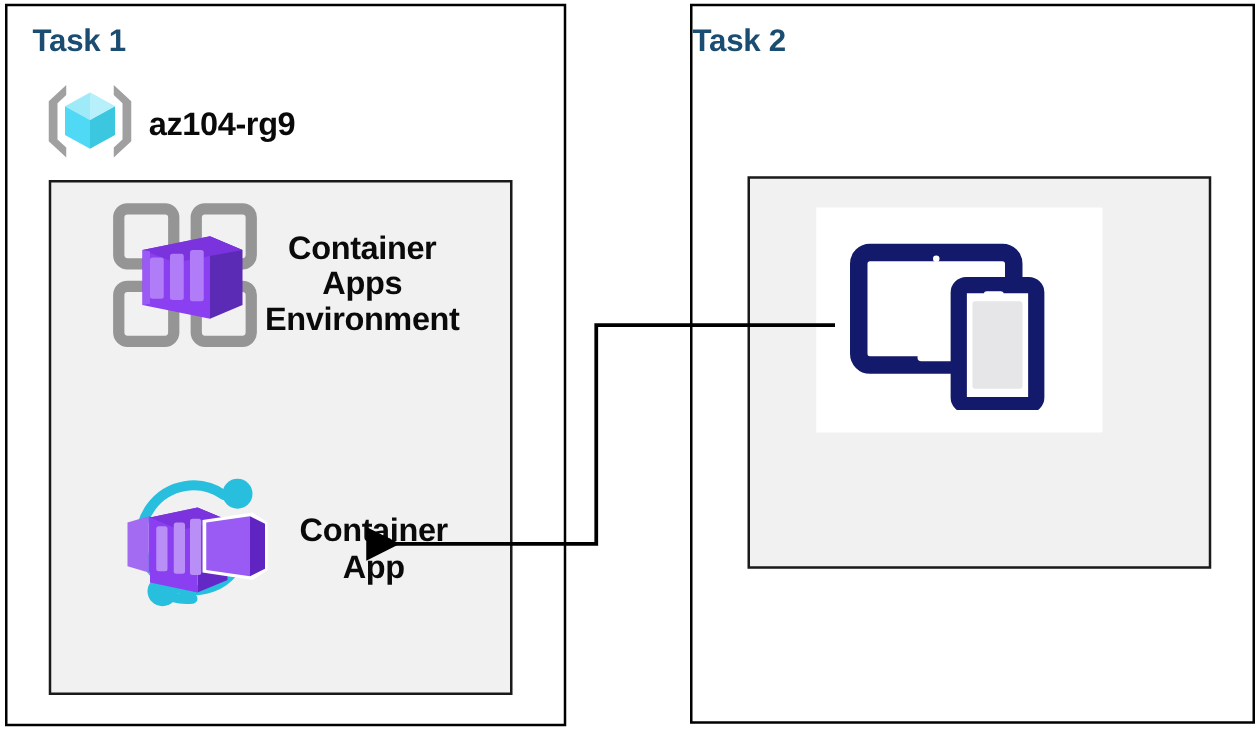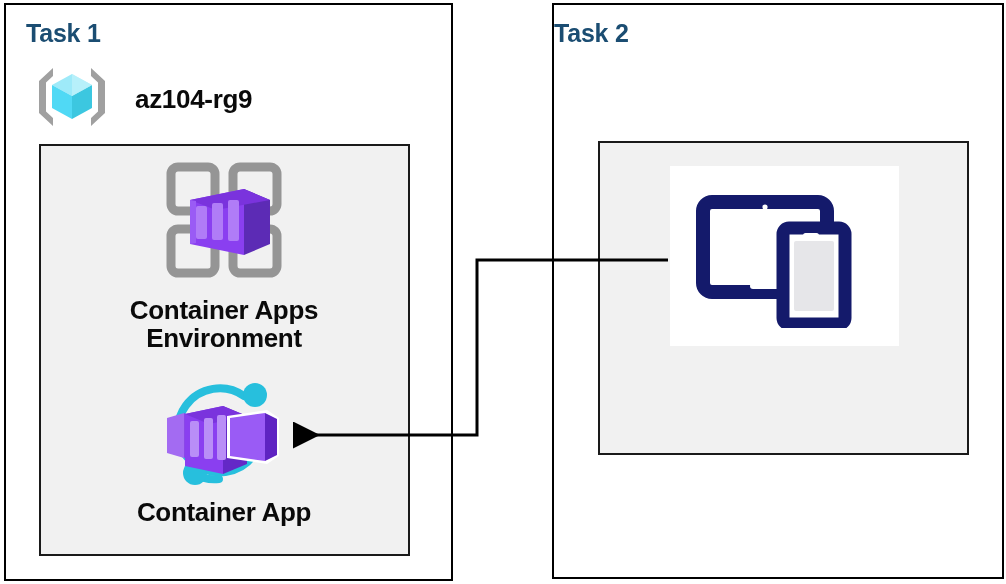--- a/index.html
+++ b/index.html
@@ -39,21 +39,21 @@
   #task1-title { left: 26px;  top: 19px; }
   #task2-title { left: 554px; top: 19px; }
 
   
   #rg-row {
     position: absolute;
     left: 33px;
     top: 62px;
     display: flex;
     align-items: center;
-    gap: 24px;
+    gap: 8px;
   }
   #rg-label {
     font-size: 26px;
     font-weight: bold;
     color: #0a0a0a;
     white-space: nowrap;
     letter-spacing: -0.3px;
   }
 
   
@@ -63,21 +63,21 @@
     border: 2px solid #1a1a1a;
     box-sizing: border-box;
   }
   #task1-panel { left: 39px;  top: 144px; width: 371px; height: 412px; }
   #task2-panel { left: 598px; top: 141px; width: 371px; height: 314px; }
 
   
   .node {
     position: absolute;
     display: flex;
-    flex-direction: column;
+    flex-direction: row;
     align-items: center;
   }
   .node-label {
     font-size: 26px;
     font-weight: bold;
     color: #0a0a0a;
     text-align: center;
     line-height: 1.08;
     white-space: pre-line;
     letter-spacing: -0.3px;

